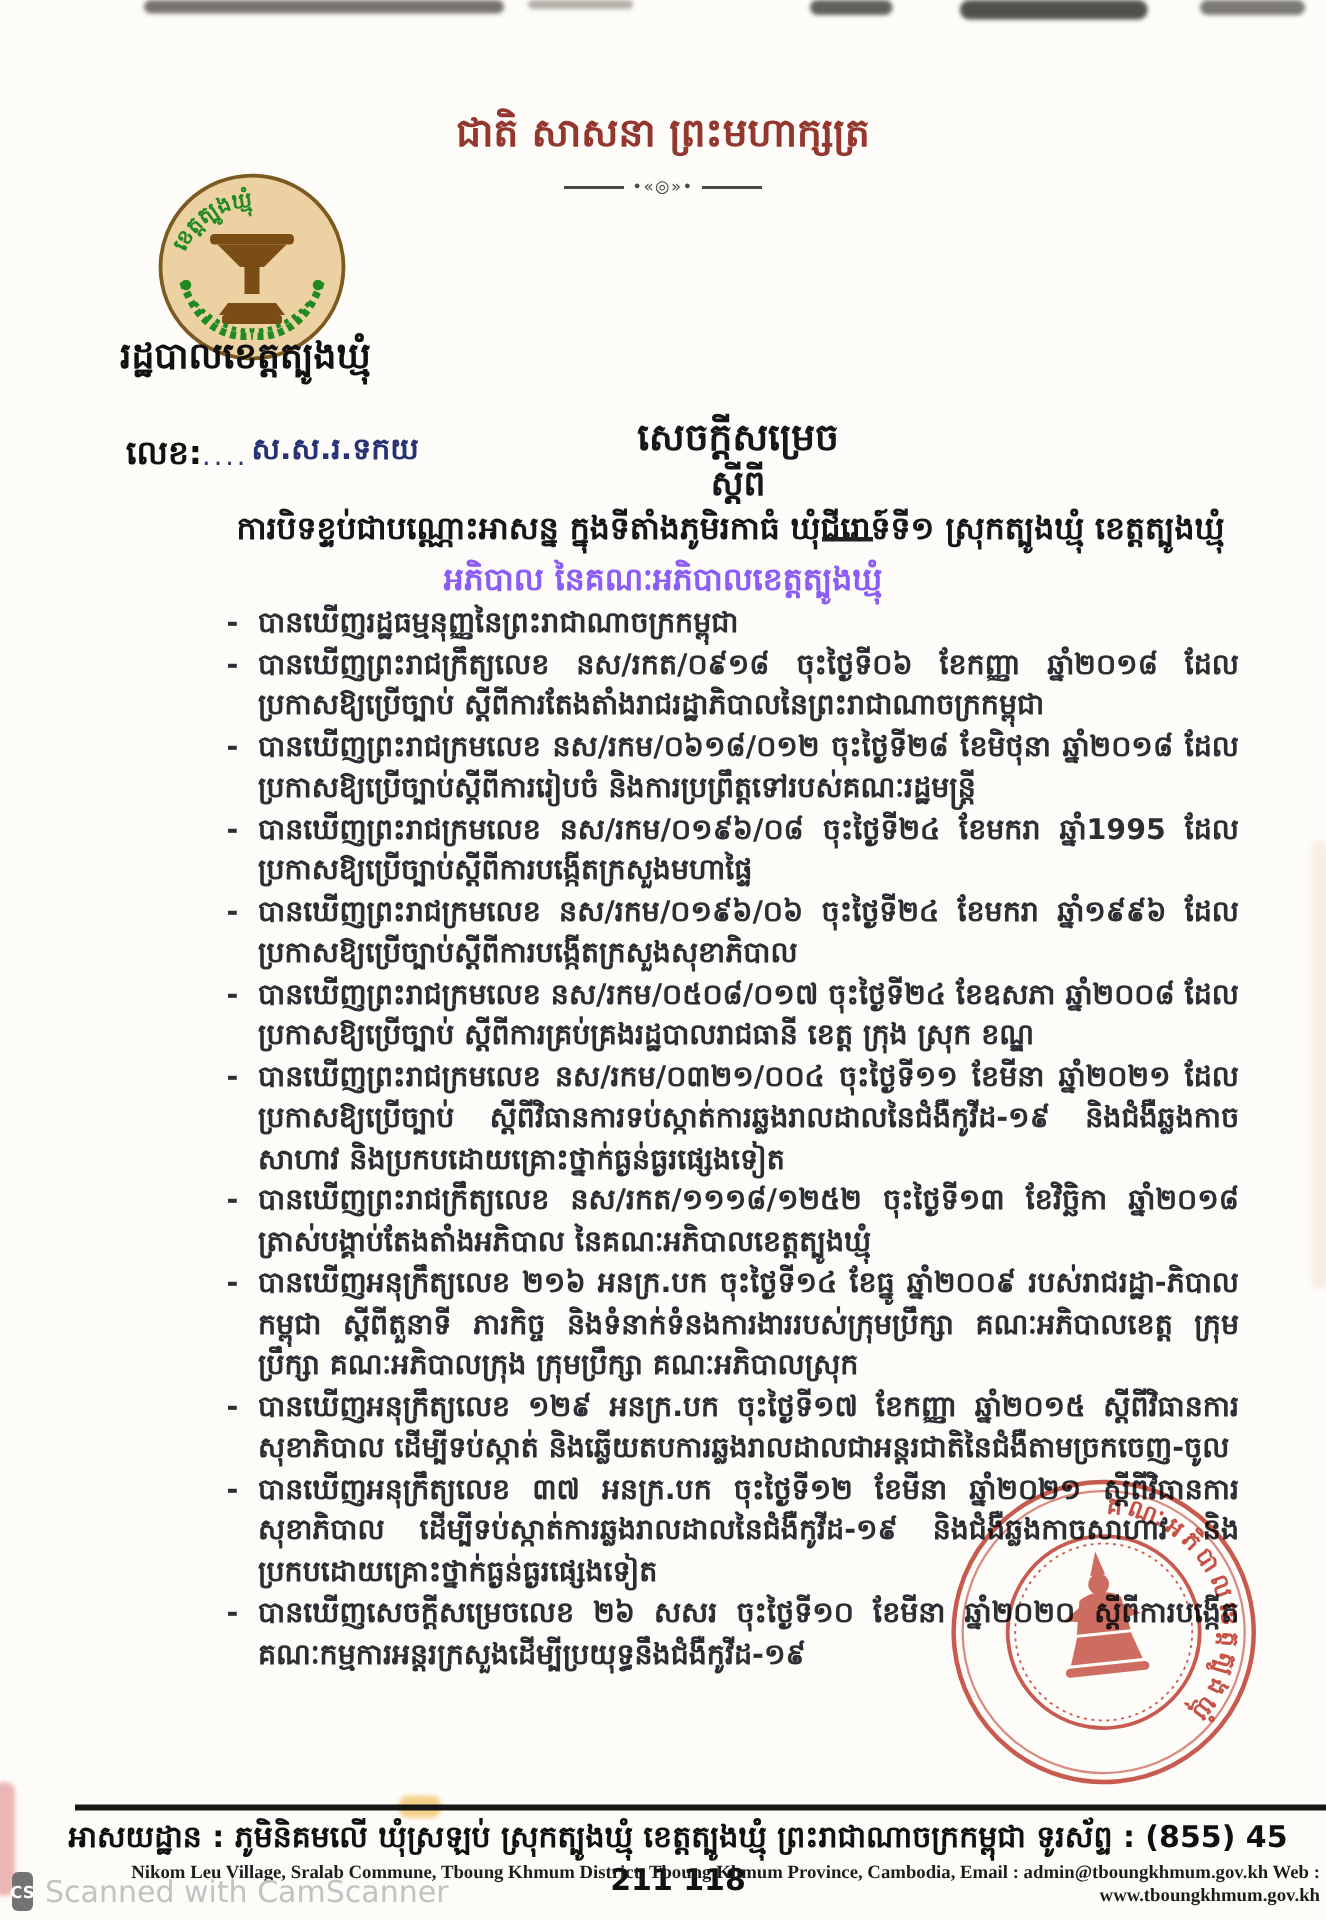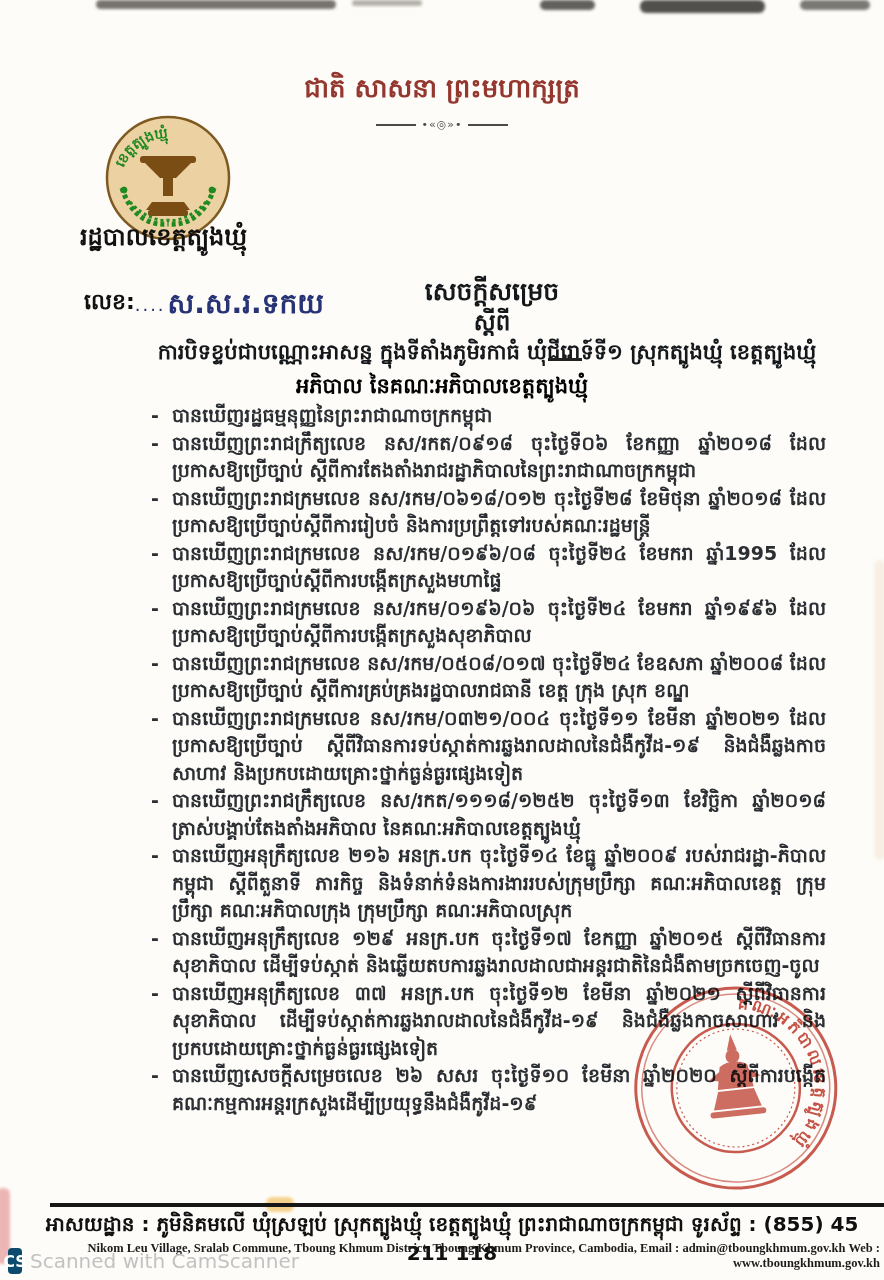--- a/index.html
+++ b/index.html
@@ -32,41 +32,41 @@
   .emblem{position:absolute;left:104px;top:114px;}
   .issuer{position:absolute;left:80px;top:222px;font-size:24px;font-weight:bold;color:#111;}
   .refline{position:absolute;left:84px;top:262px;display:flex;align-items:flex-start;color:#101010;margin-top:20px;}
   .reflabel{font-size:22px;font-weight:bold;padding-top:6px;}
   .hand{color:#283376;font-weight:600;}
   .refhand{position:relative;width:118px;height:52px;margin-left:4px;}
   .refnum1{position:absolute;left:0;top:-2px;font-size:26px;}
   .refslash{position:absolute;left:16px;top:30px;width:78px;height:3px;background:#283376;border-radius:2px;transform:rotate(-50deg);}
   .refnum2{position:absolute;left:44px;top:24px;font-size:24px;}
   .refdots{font-size:18px;letter-spacing:2px;padding-top:12px;color:#283376;}
-  .refsuffix{font-size:28px;padding-top:4px;margin-left:2px;}
+  .refsuffix{font-size:20px;padding-top:4px;margin-left:2px;}
 
   .tblock{position:absolute;left:160px;right:60px;text-align:center;color:#15181b;font-weight:bold;}
   .t-heading{top:276px;font-size:25px;}
   .t-sub{top:308px;font-size:23px;}
   .t-subject{position:absolute;left:140px;right:50px;top:338px;text-align:center;font-size:21px;font-weight:bold;color:#15181b;line-height:28px;}
   .subject-mark{position:absolute;left:548px;top:358px;width:34px;height:3px;background:#222;}
-  .t-authority{position:absolute;left:0;right:0;top:372px;text-align:center;font-size:21px;font-weight:bold;color:#000000;}
+  .t-authority{position:absolute;left:0;right:0;top:372px;text-align:center;font-size:21px;font-weight:bold;color:#8b5cf6;}
 
   .recitals{position:absolute;left:150px;top:402px;width:676px;}
   .recital{display:flex;gap:12px;font-size:19px;line-height:27.5px;font-weight:600;color:#2b2f33;}
   .recital .dash{width:10px;flex:none;text-align:center;}
   .recital .rtext{flex:1;text-align:justify;}
 
   .stamp{position:absolute;left:630px;top:982px;mix-blend-mode:multiply;opacity:.88;transform:rotate(-6deg);}
 
   .footer-rule{position:absolute;left:50px;right:0;top:1203px;height:4px;background:#161616;}
   .footer-kh{position:absolute;left:30px;right:10px;top:1211px;text-align:center;font-size:20px;font-weight:bold;color:#101010;}
   .footer-en{position:absolute;left:16px;right:4px;top:1241px;text-align:right;font-size:12.5px;font-family:"Liberation Serif","DejaVu Serif",serif;color:#1c1c1c;font-weight:bold;}
   .camscanner{position:absolute;left:8px;top:1248px;display:flex;align-items:center;gap:8px;}
-  .cs-box{width:14px;height:26px;background:#0c4a6e;color:#fff;border-radius:4px;display:flex;align-items:center;justify-content:center;font-size:16px;font-weight:bold;}
+  .cs-box{width:14px;height:26px;background:#737373;color:#fff;border-radius:4px;display:flex;align-items:center;justify-content:center;font-size:11px;font-weight:bold;}
   .cs-text{font-size:20px;color:#c2c2c2;}
 </style>
 </head>
 <body>
 
 <div class="page">
 
   <div class="smudge sm1"></div>
   <div class="smudge sm2"></div>
   <div class="smudge sm3"></div>

